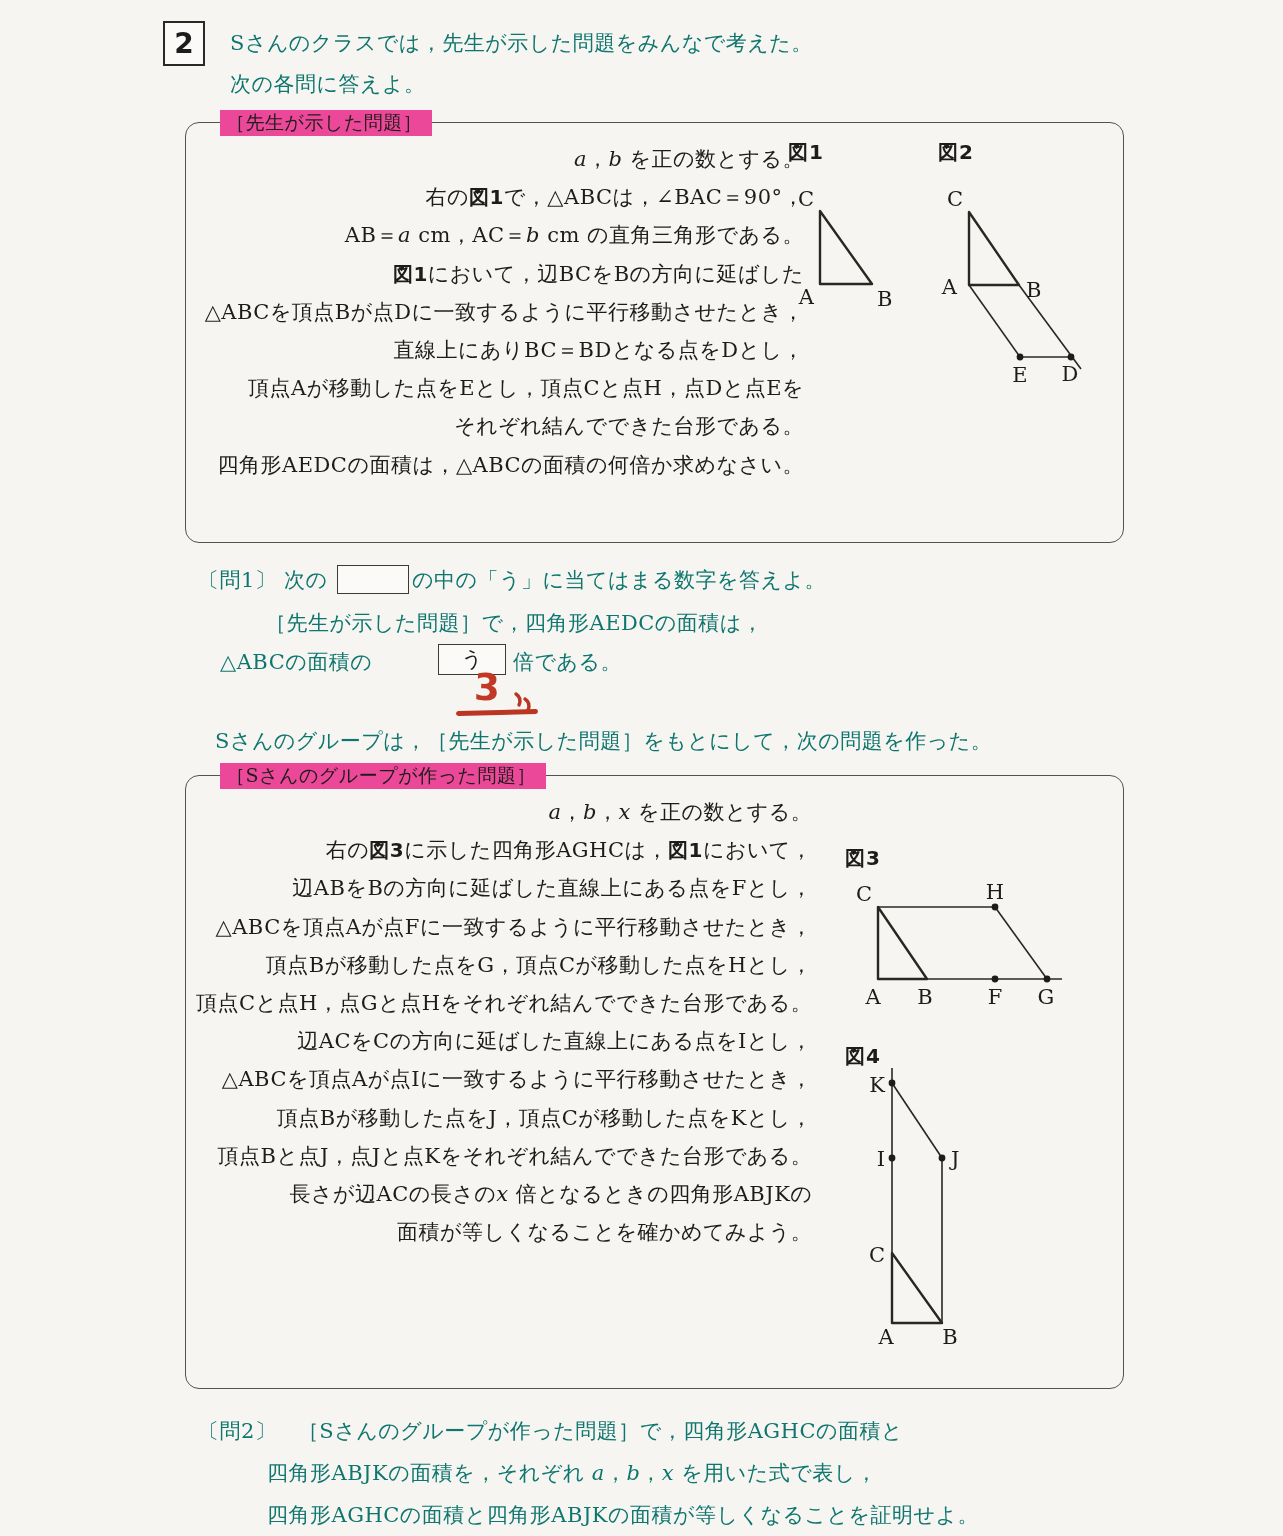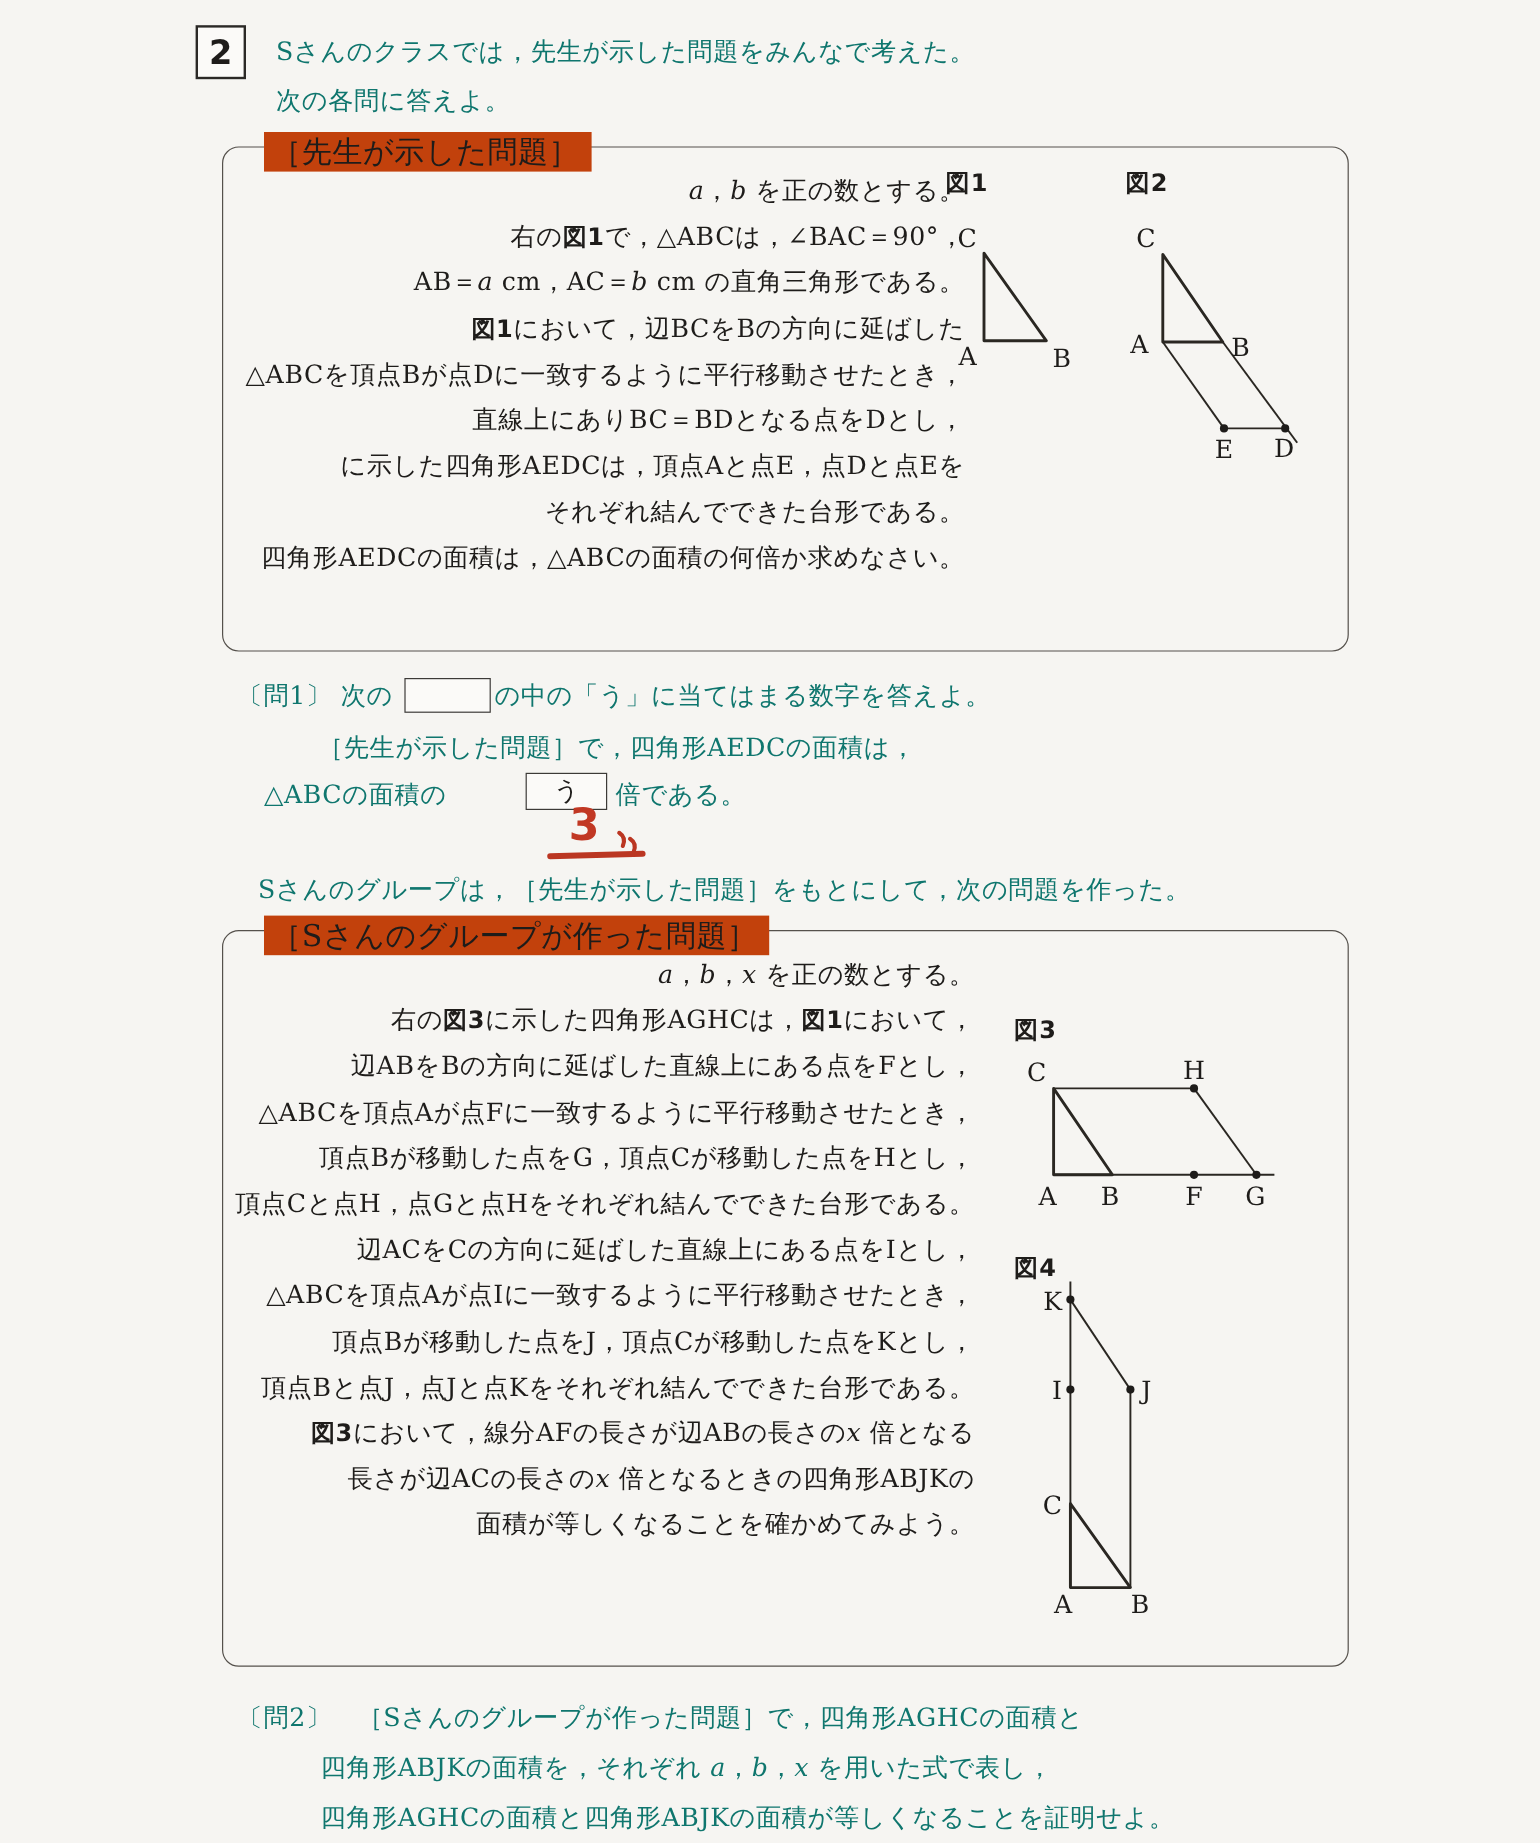--- a/index.html
+++ b/index.html
@@ -29,23 +29,23 @@
     font-weight:bold;font-size:28px;line-height:41px;text-align:center;
   }
   .probbox{
     position:absolute;
     border:1.4px solid #55514c;
     border-radius:14px;
     background:transparent;
   }
   .boxlabel{
     position:absolute;top:-13px;left:34px;
-    background:#c2410c;
+    background:#ec4899;
     padding:0 10px 0 6px;
-    font-size:25px;letter-spacing:0.5px;white-space:nowrap;
+    font-size:19px;letter-spacing:0.5px;white-space:nowrap;
   }
   .boxtext{position:absolute;}
   .tline{height:38.2px;white-space:nowrap;font-size:21px;letter-spacing:0.5px;text-align:right;}
   .figtitle{
     position:absolute;
     font-family:"DejaVu Sans","Liberation Sans",sans-serif;
     font-weight:bold;font-size:20px;letter-spacing:1px;white-space:nowrap;
   }
   .fig{position:absolute;overflow:visible;}
   .fig text{
@@ -88,21 +88,21 @@
   <div class="probbox" style="left:185px;top:122px;width:937px;height:419px">
     <span class="boxlabel">［先生が示した問題］</span>
   </div>
   <div class="boxtext" style="left:196px;top:145px">
       <div class="tline">　<i>a</i>，<i>b</i> を正の数とする。</div>
       <div class="tline">　右の<b>図1</b>で，△ABCは，∠BAC＝90°，</div>
       <div class="tline">AB＝<i>a</i> cm，AC＝<i>b</i> cm の直角三角形である。</div>
       <div class="tline"><b>図1</b>において，辺BCをBの方向に延ばした</div>
       <div class="tline">△ABCを頂点Bが点Dに一致するように平行移動させたとき，</div>
       <div class="tline">直線上にありBC＝BDとなる点をDとし，</div>
-      <div class="tline">に示した四角形AEDCは，頂点Aと点E，点Dと点Eを</div>
+      <div class="tline">頂点Aが移動した点をEとし，頂点Cと点H，点Dと点Eを</div>
       <div class="tline">それぞれ結んでできた台形である。</div>
       <div class="tline">　四角形AEDCの面積は，△ABCの面積の何倍か求めなさい。</div>
     </div>
 
   <div class="figtitle" style="left:788px;top:139px">図1</div>
   <svg class="fig" style="left:775px;top:135px" width="135" height="180" viewBox="775 135 135 180">
     <path d="M820,211 L820,284 L872,284 Z" fill="none" stroke="#2a2722" stroke-width="2.4" stroke-linejoin="round"></path>
     <text x="814" y="206" text-anchor="end">C</text>
     <text x="814" y="304" text-anchor="end">A</text>
     <text x="877" y="306">B</text>
@@ -150,21 +150,20 @@
       <div class="tline">　<i>a</i>，<i>b</i>，<i>x</i> を正の数とする。</div>
       <div class="tline">　右の<b>図3</b>に示した四角形AGHCは，<b>図1</b>において，</div>
       <div class="tline">辺ABをBの方向に延ばした直線上にある点をFとし，</div>
       <div class="tline">△ABCを頂点Aが点Fに一致するように平行移動させたとき，</div>
       <div class="tline">頂点Bが移動した点をG，頂点Cが移動した点をHとし，</div>
       <div class="tline">頂点Cと点H，点Gと点Hをそれぞれ結んでできた台形である。</div>
       <div class="tline">辺ACをCの方向に延ばした直線上にある点をIとし，</div>
       <div class="tline">△ABCを頂点Aが点Iに一致するように平行移動させたとき，</div>
       <div class="tline">頂点Bが移動した点をJ，頂点Cが移動した点をKとし，</div>
       <div class="tline">頂点Bと点J，点Jと点Kをそれぞれ結んでできた台形である。</div>
-      <div class="tline">　<b>図3</b>において，線分AFの長さが辺ABの長さの<i>x</i> 倍となる</div>
       <div class="tline">長さが辺ACの長さの<i>x</i> 倍となるときの四角形ABJKの</div>
       <div class="tline">面積が等しくなることを確かめてみよう。</div>
     </div>
 
   <div class="figtitle" style="left:845px;top:845px">図3</div>
   <svg class="fig" style="left:838px;top:878px" width="256" height="140" viewBox="838 878 256 140">
     <path d="M878,979 L1062,979" fill="none" stroke="#2a2722" stroke-width="1.6"></path>
     <path d="M878,907 L995,907" fill="none" stroke="#2a2722" stroke-width="1.6"></path>
     <path d="M995,907 L1047,979" fill="none" stroke="#2a2722" stroke-width="1.6"></path>
     <path d="M878,907 L878,979 L927,979 Z" fill="none" stroke="#2a2722" stroke-width="2.4" stroke-linejoin="round"></path>

